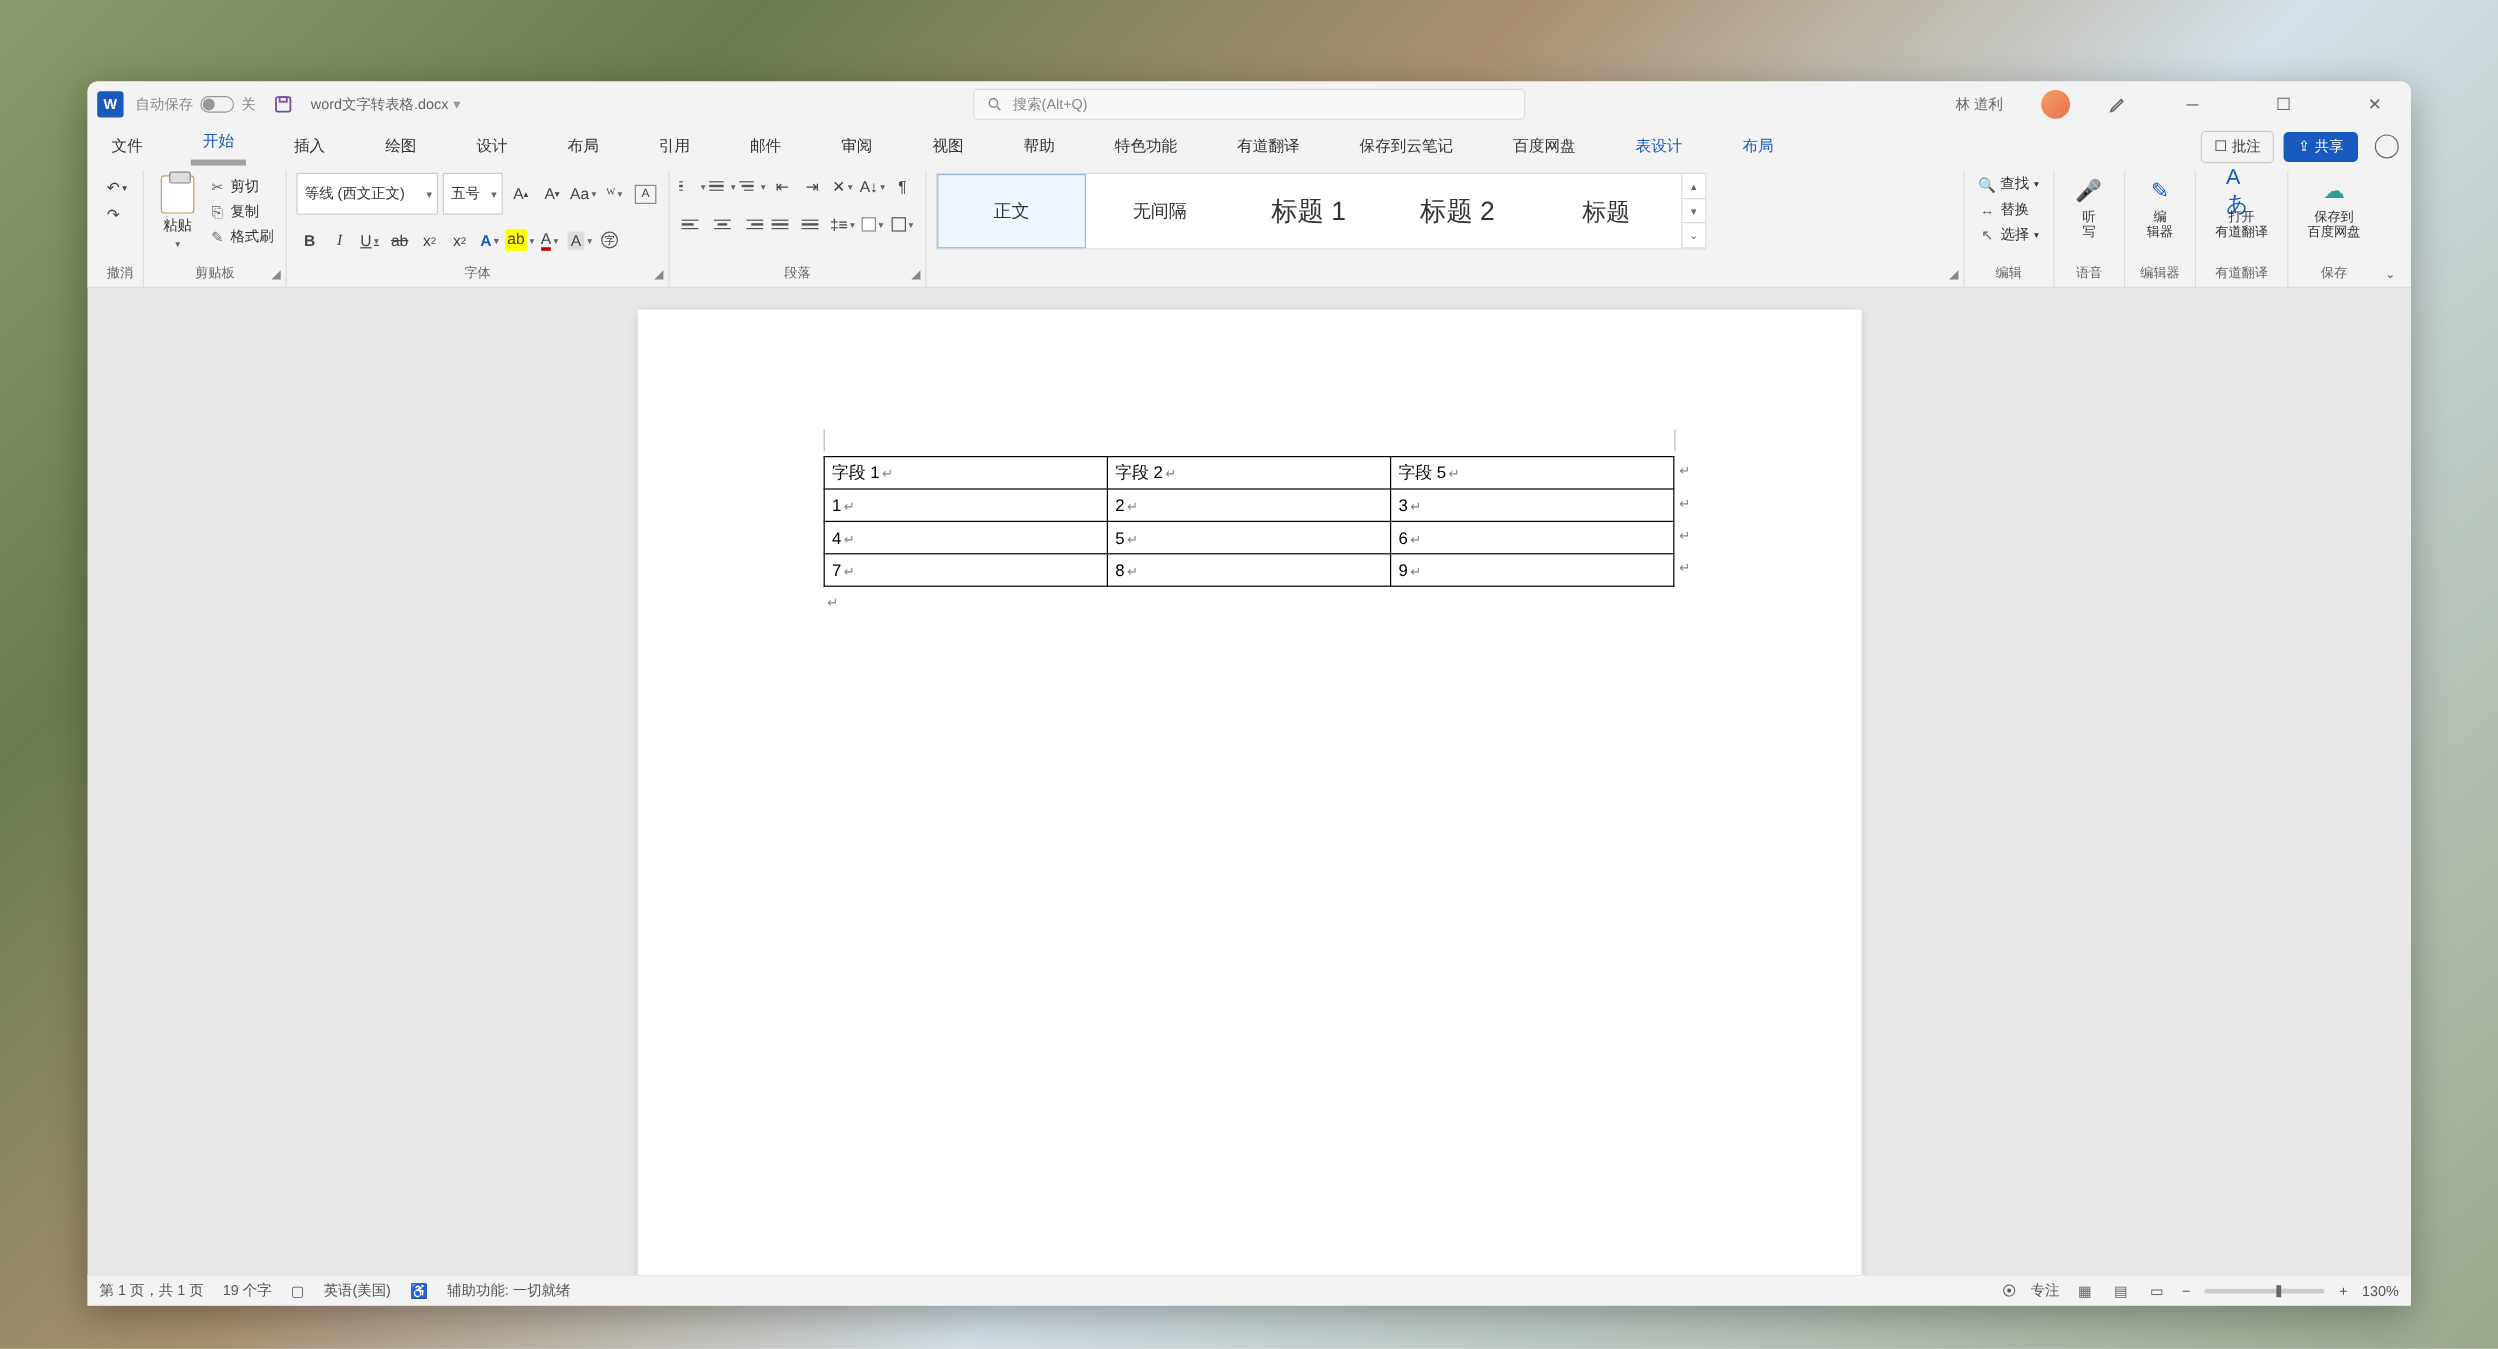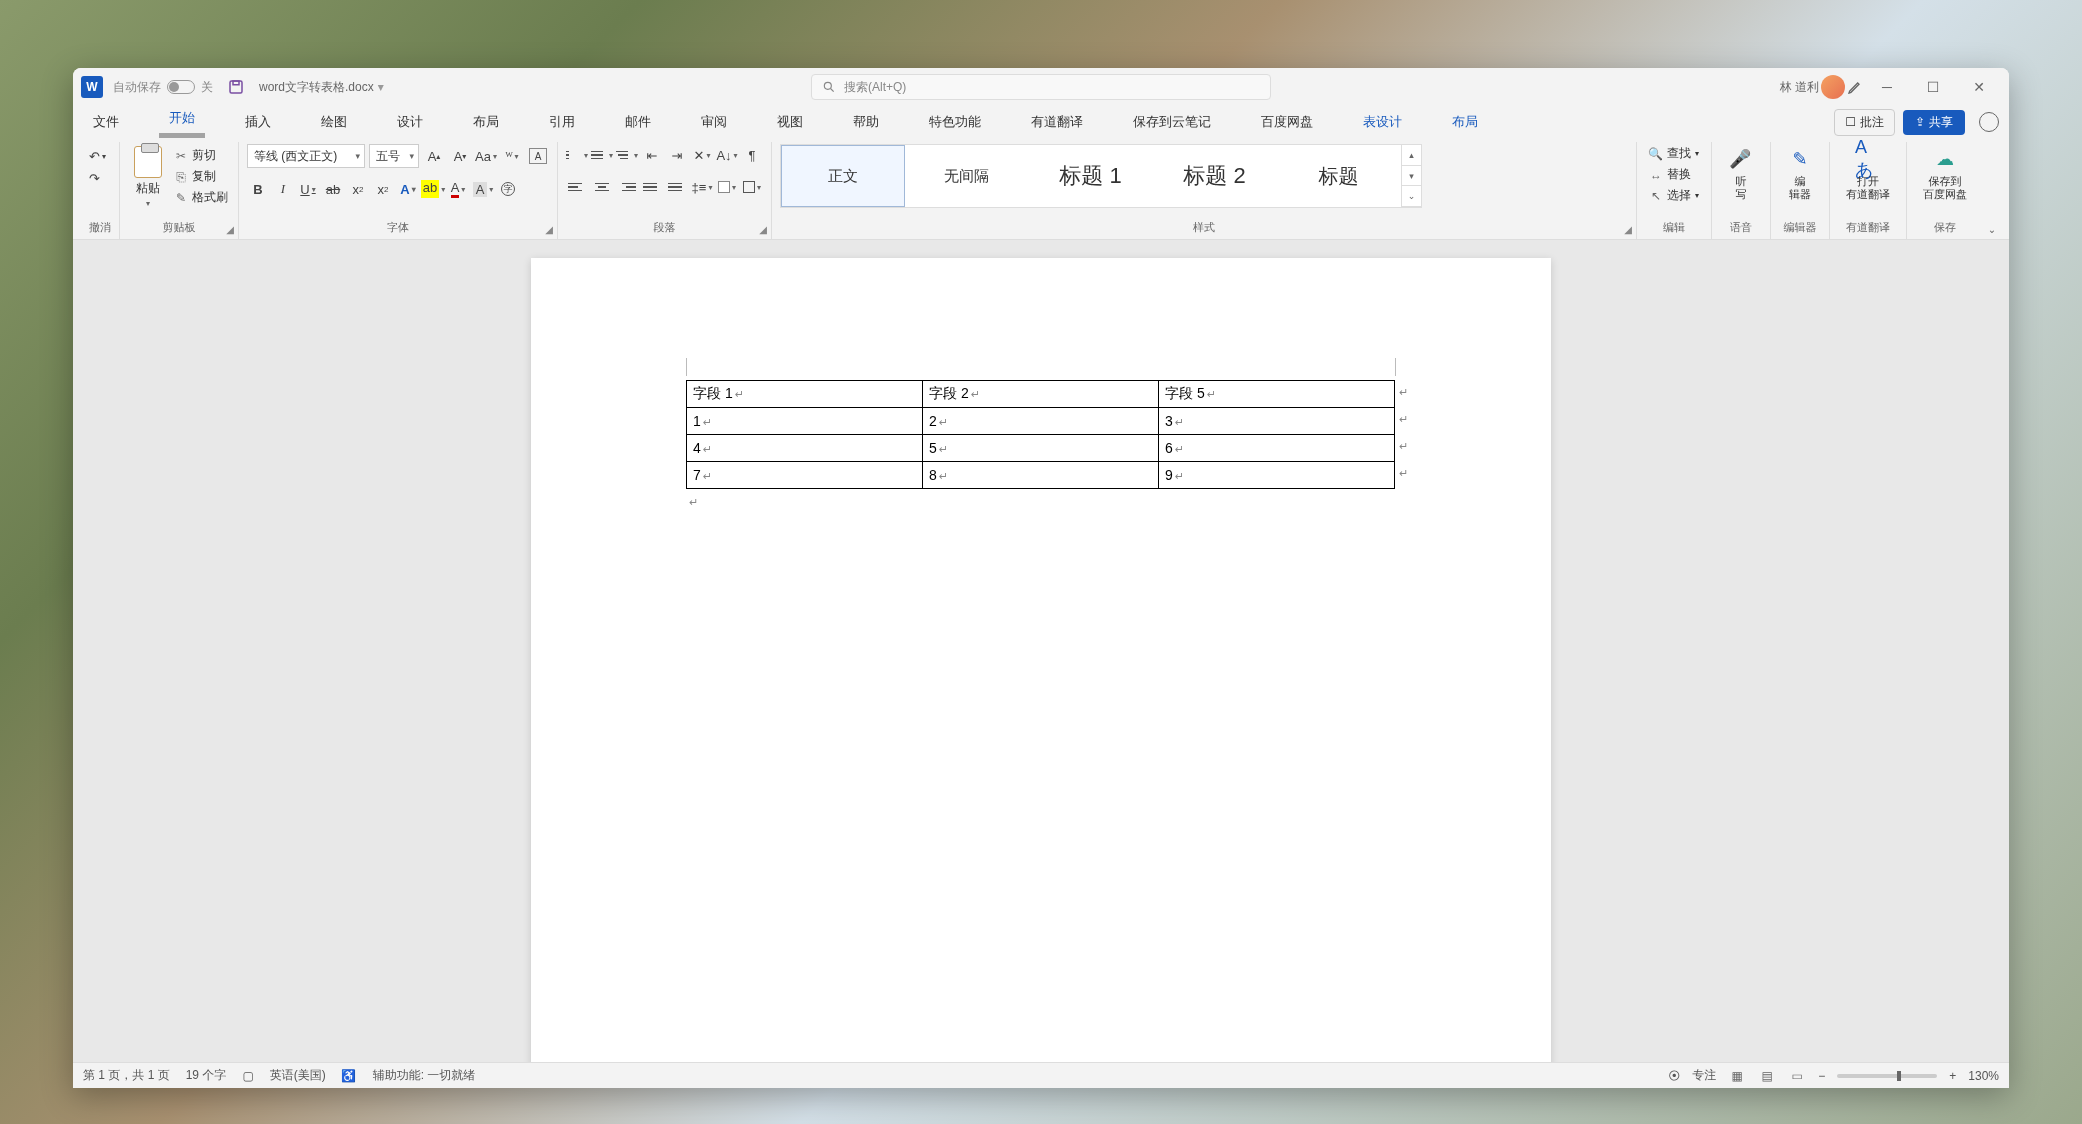--- a/index.html
+++ b/index.html
@@ -9,21 +9,21 @@
 
 .titlebar { height: 38px; display: flex; align-items: center; padding: 0 8px; background: #f3f3f3; border-radius: 8px 8px 0 0; font-size: 12px; color: #666; }
 .app-icon { width: 22px; height: 22px; background: #185abd; border-radius: 3px; display: flex; align-items: center; justify-content: center; color: #fff; font-weight: bold; font-size: 12px; margin-right: 10px; }
 .autosave { display: flex; align-items: center; gap: 6px; margin-right: 14px; color: #888; }
 .toggle { width: 28px; height: 14px; border: 1px solid #999; border-radius: 7px; position: relative; }
 .toggle::after { content: ""; position: absolute; left: 1px; top: 1px; width: 10px; height: 10px; background: #999; border-radius: 50%; }
 .save-icon { width: 18px; height: 18px; color: #888; margin-right: 14px; }
 .filename { color: #666; font-size: 12px; }
 .filename .caret { margin-left: 4px; color: #999; }
 .searchbox { margin-left: auto; margin-right: auto; width: 460px; height: 26px; background: #f8f8f8; border: 1px solid #ddd; border-radius: 4px; display: flex; align-items: center; padding: 0 10px; color: #888; gap: 8px; position: absolute; left: 50%; transform: translateX(-50%); }
-.titlebar-right { margin-left: auto; display: flex; align-items: center; gap: 2px; }
+.titlebar-right { margin-left: auto; display: flex; align-items: center; gap: 32px; }
 .username { font-size: 12px; color: #666; }
 .avatar { width: 24px; height: 24px; border-radius: 50%; background: linear-gradient(135deg,#f4a261,#e76f51); }
 .pen-icon { width: 16px; height: 16px; color: #666; }
 .winbtn { width: 44px; height: 30px; display: flex; align-items: center; justify-content: center; color: #666; font-size: 14px; }
 
 
 .menubar { height: 32px; display: flex; align-items: center; padding: 0 10px; background: #f3f3f3; font-size: 13px; gap: 30px; }
 .menuitem { padding: 6px 10px; color: #333; cursor: pointer; }
 .menuitem.active { color: #185abd; border-bottom: 8px solid #a3a3a3; font-weight: 500; }
 .menuitem.context { color: #185abd; }
@@ -44,21 +44,21 @@
 
 .paste-big { display:flex; flex-direction:column; align-items:center; gap:2px; padding:2px 6px; }
 .paste-big .clip { width:28px; height:32px; background:#fff; border:1px solid #c9a05c; border-radius:3px; position:relative;}
 .paste-big .clip::before{content:"";position:absolute;top:-4px;left:6px;width:16px;height:8px;border:1px solid #888;border-radius:2px;background:#ddd;}
 .paste-big .lbl{font-size:12px;color:#333;}
 .clip-right { display:flex; flex-direction:column; gap:2px; font-size:12px; color:#333; padding-top:2px;}
 .clip-right div { display:flex; align-items:center; gap:4px; padding:1px 2px;}
 .mini-ico{width:14px;height:14px;display:inline-flex;align-items:center;justify-content:center;color:#666;}
 
 .font-top{display:flex;align-items:center;gap:4px;}
-.font-sel{height:24px;border:1px solid #ccc;background:#fff;font-size:12px;padding:0 18px 0 6px;display:flex;align-items:center;position:relative;color:#333;}
+.font-sel{height:35px;border:1px solid #ccc;background:#fff;font-size:12px;padding:0 18px 0 6px;display:flex;align-items:center;position:relative;color:#333;}
 .font-sel::after{content:"▾";position:absolute;right:4px;color:#666;font-size:9px;}
 .font-sel.name{width:118px;}
 .font-sel.size{width:50px;}
 .ribbtn{width:22px;height:22px;display:flex;align-items:center;justify-content:center;font-size:13px;color:#444;border-radius:2px;}
 .ribbtn.dd::after{content:"▾";font-size:8px;margin-left:2px;color:#666;}
 .font-bottom{display:flex;align-items:center;gap:3px;margin-top:6px;}
 .Abox{width:18px;height:16px;border:1px solid #888;display:flex;align-items:center;justify-content:center;font-size:10px;}
 
 .para-top,.para-bottom{display:flex;align-items:center;gap:3px;}
 .para-bottom{margin-top:6px;}
@@ -340,21 +340,20 @@
           <div class="style-item h1">标题 1</div>
           <div class="style-item h2">标题 2</div>
           <div class="style-item h3">标题</div>
           <div class="style-scroll">
               <div>▴</div>
               <div>▾</div>
               <div>⌄</div>
             </div>
         </div>
       </div>
-      <div class="rgroup-label">样式</div>
       <span class="launcher">◢</span>
     </div>
 
     <div class="rgroup">
       <div class="rgroup-body">
         <div class="edit-col">
           <div>
               <span class="mini-ico">🔍</span>
               <span>查找</span>
               <span style="font-size:8px;">▾</span>

